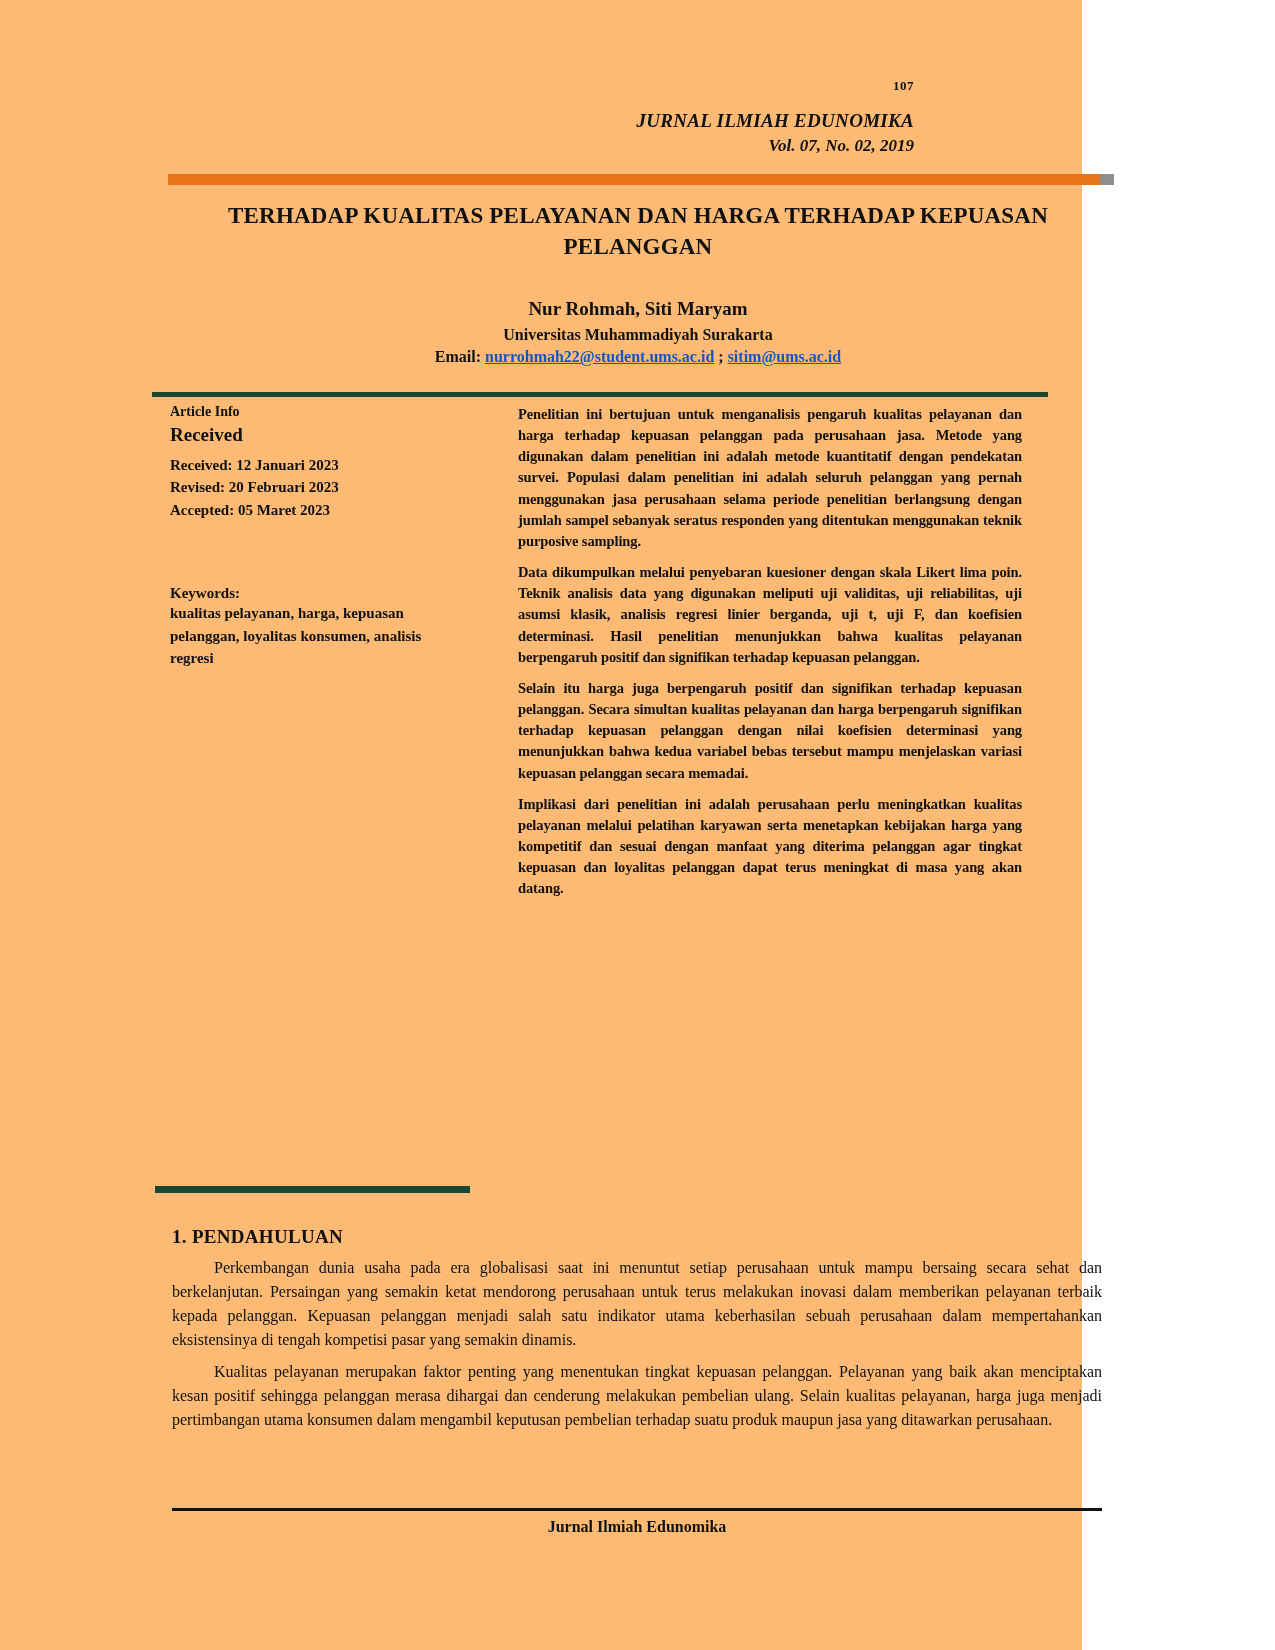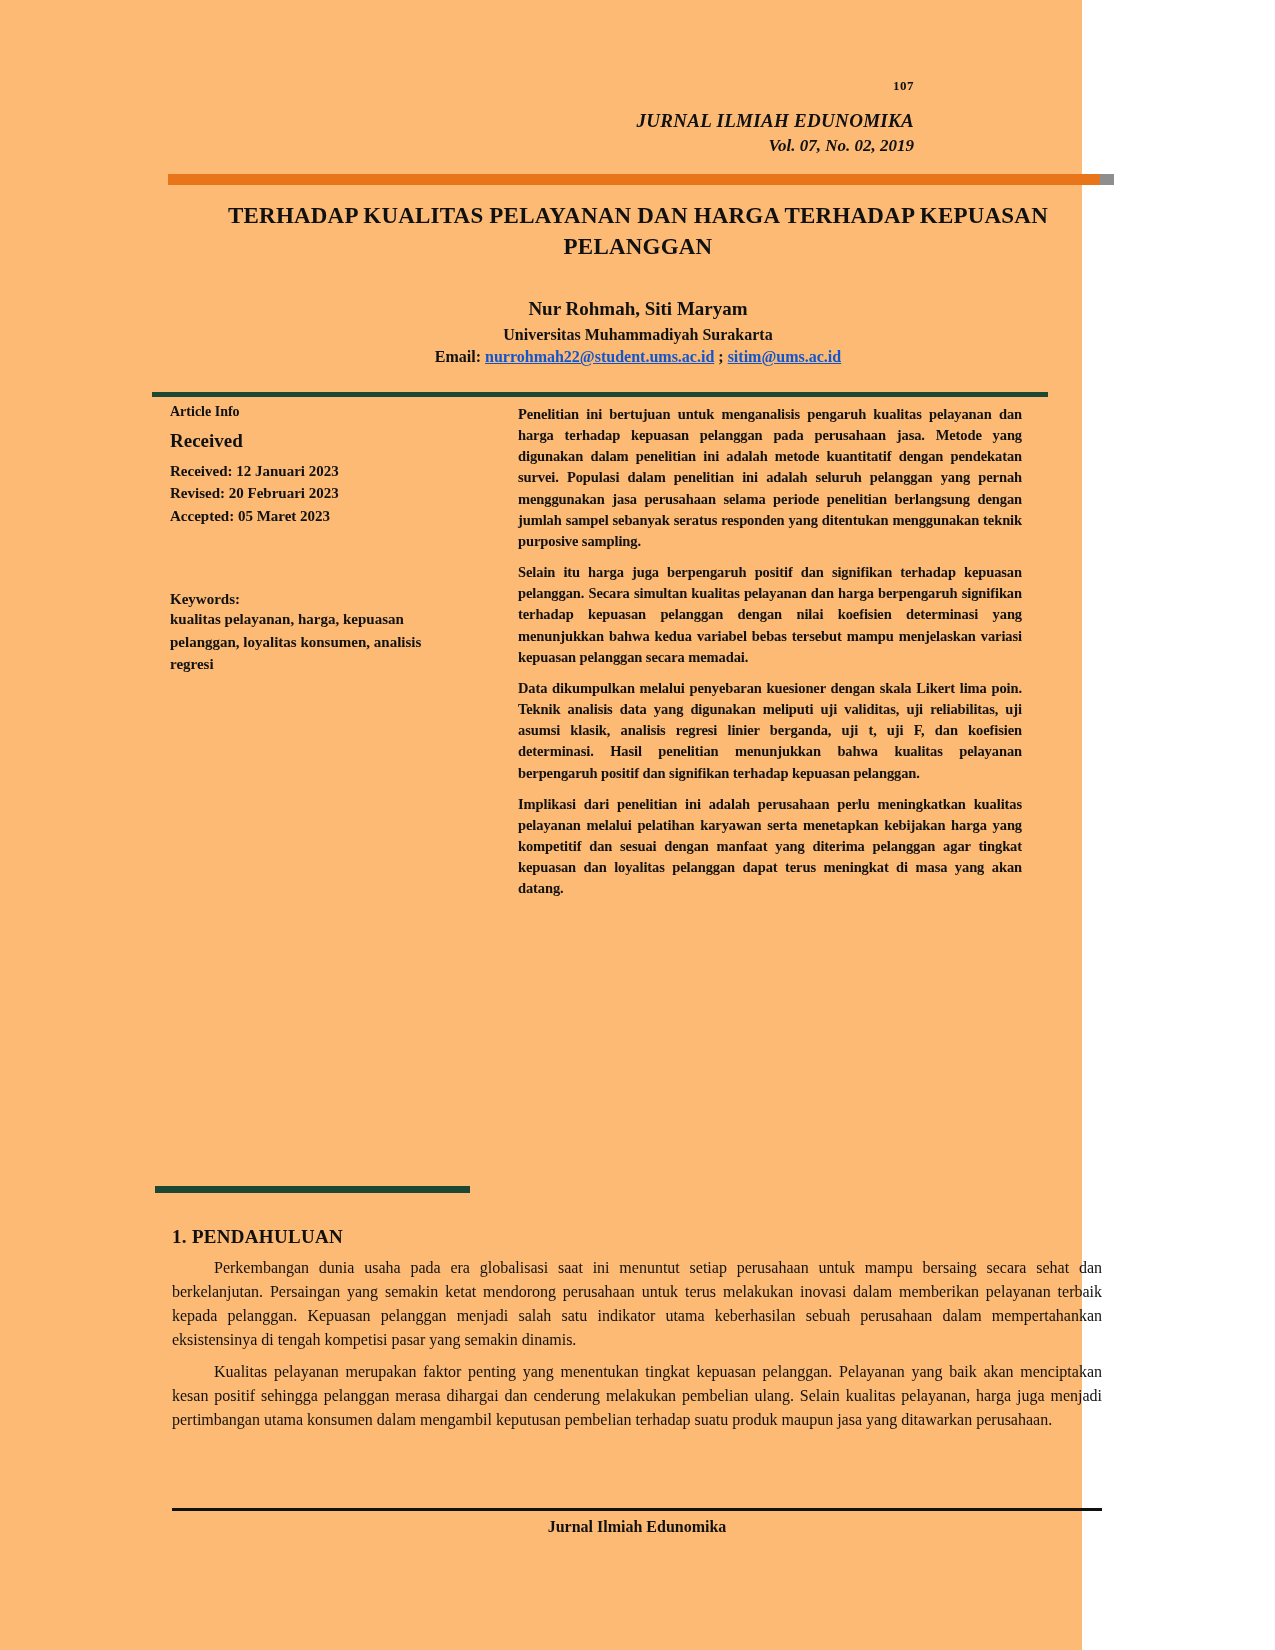--- a/index.html
+++ b/index.html
@@ -137,21 +137,21 @@
   .col-right {
     position: absolute;
     left: 518px;
     top: 404px;
     width: 504px;
   }
 
   .meta-label {
     font-size: 14px;
     font-weight: bold;
-    margin-bottom: 8px;
+    margin-bottom: 2px;
   }
   .meta-block {
     font-size: 15px;
     font-weight: bold;
     line-height: 1.5;
     margin-bottom: 6px;
   }
   .meta-block.big {
     font-size: 19px;
     line-height: 1.35;
@@ -253,22 +253,22 @@
     <div class="meta-block big">Received</div>
     <div class="meta-block" style="white-space: pre-line;">Received: 12 Januari 2023
 Revised: 20 Februari 2023
 Accepted: 05 Maret 2023</div>
     <div class="keywords-head">Keywords:</div>
     <div class="keywords-body">kualitas pelayanan, harga, kepuasan pelanggan, loyalitas konsumen, analisis regresi</div>
   </div>
 
   <div class="col-right abstract-text">
     <p>Penelitian ini bertujuan untuk menganalisis pengaruh kualitas pelayanan dan harga terhadap kepuasan pelanggan pada perusahaan jasa. Metode yang digunakan dalam penelitian ini adalah metode kuantitatif dengan pendekatan survei. Populasi dalam penelitian ini adalah seluruh pelanggan yang pernah menggunakan jasa perusahaan selama periode penelitian berlangsung dengan jumlah sampel sebanyak seratus responden yang ditentukan menggunakan teknik purposive sampling.</p>
+    <p>Data dikumpulkan melalui penyebaran kuesioner dengan skala Likert lima poin. Teknik analisis data yang digunakan meliputi uji validitas, uji reliabilitas, uji asumsi klasik, analisis regresi linier berganda, uji t, uji F, dan koefisien determinasi. Hasil penelitian menunjukkan bahwa kualitas pelayanan berpengaruh positif dan signifikan terhadap kepuasan pelanggan.</p>
     <p>Selain itu harga juga berpengaruh positif dan signifikan terhadap kepuasan pelanggan. Secara simultan kualitas pelayanan dan harga berpengaruh signifikan terhadap kepuasan pelanggan dengan nilai koefisien determinasi yang menunjukkan bahwa kedua variabel bebas tersebut mampu menjelaskan variasi kepuasan pelanggan secara memadai.</p>
-    <p>Data dikumpulkan melalui penyebaran kuesioner dengan skala Likert lima poin. Teknik analisis data yang digunakan meliputi uji validitas, uji reliabilitas, uji asumsi klasik, analisis regresi linier berganda, uji t, uji F, dan koefisien determinasi. Hasil penelitian menunjukkan bahwa kualitas pelayanan berpengaruh positif dan signifikan terhadap kepuasan pelanggan.</p>
     <p>Implikasi dari penelitian ini adalah perusahaan perlu meningkatkan kualitas pelayanan melalui pelatihan karyawan serta menetapkan kebijakan harga yang kompetitif dan sesuai dengan manfaat yang diterima pelanggan agar tingkat kepuasan dan loyalitas pelanggan dapat terus meningkat di masa yang akan datang.</p>
   </div>
 
   <div class="green-rule-bottom"></div>
 
   <div class="section-heading">1. PENDAHULUAN</div>
 
   <div class="body-text">
     <p>Perkembangan dunia usaha pada era globalisasi saat ini menuntut setiap perusahaan untuk mampu bersaing secara sehat dan berkelanjutan. Persaingan yang semakin ketat mendorong perusahaan untuk terus melakukan inovasi dalam memberikan pelayanan terbaik kepada pelanggan. Kepuasan pelanggan menjadi salah satu indikator utama keberhasilan sebuah perusahaan dalam mempertahankan eksistensinya di tengah kompetisi pasar yang semakin dinamis.</p>
     <p>Kualitas pelayanan merupakan faktor penting yang menentukan tingkat kepuasan pelanggan. Pelayanan yang baik akan menciptakan kesan positif sehingga pelanggan merasa dihargai dan cenderung melakukan pembelian ulang. Selain kualitas pelayanan, harga juga menjadi pertimbangan utama konsumen dalam mengambil keputusan pembelian terhadap suatu produk maupun jasa yang ditawarkan perusahaan.</p>

